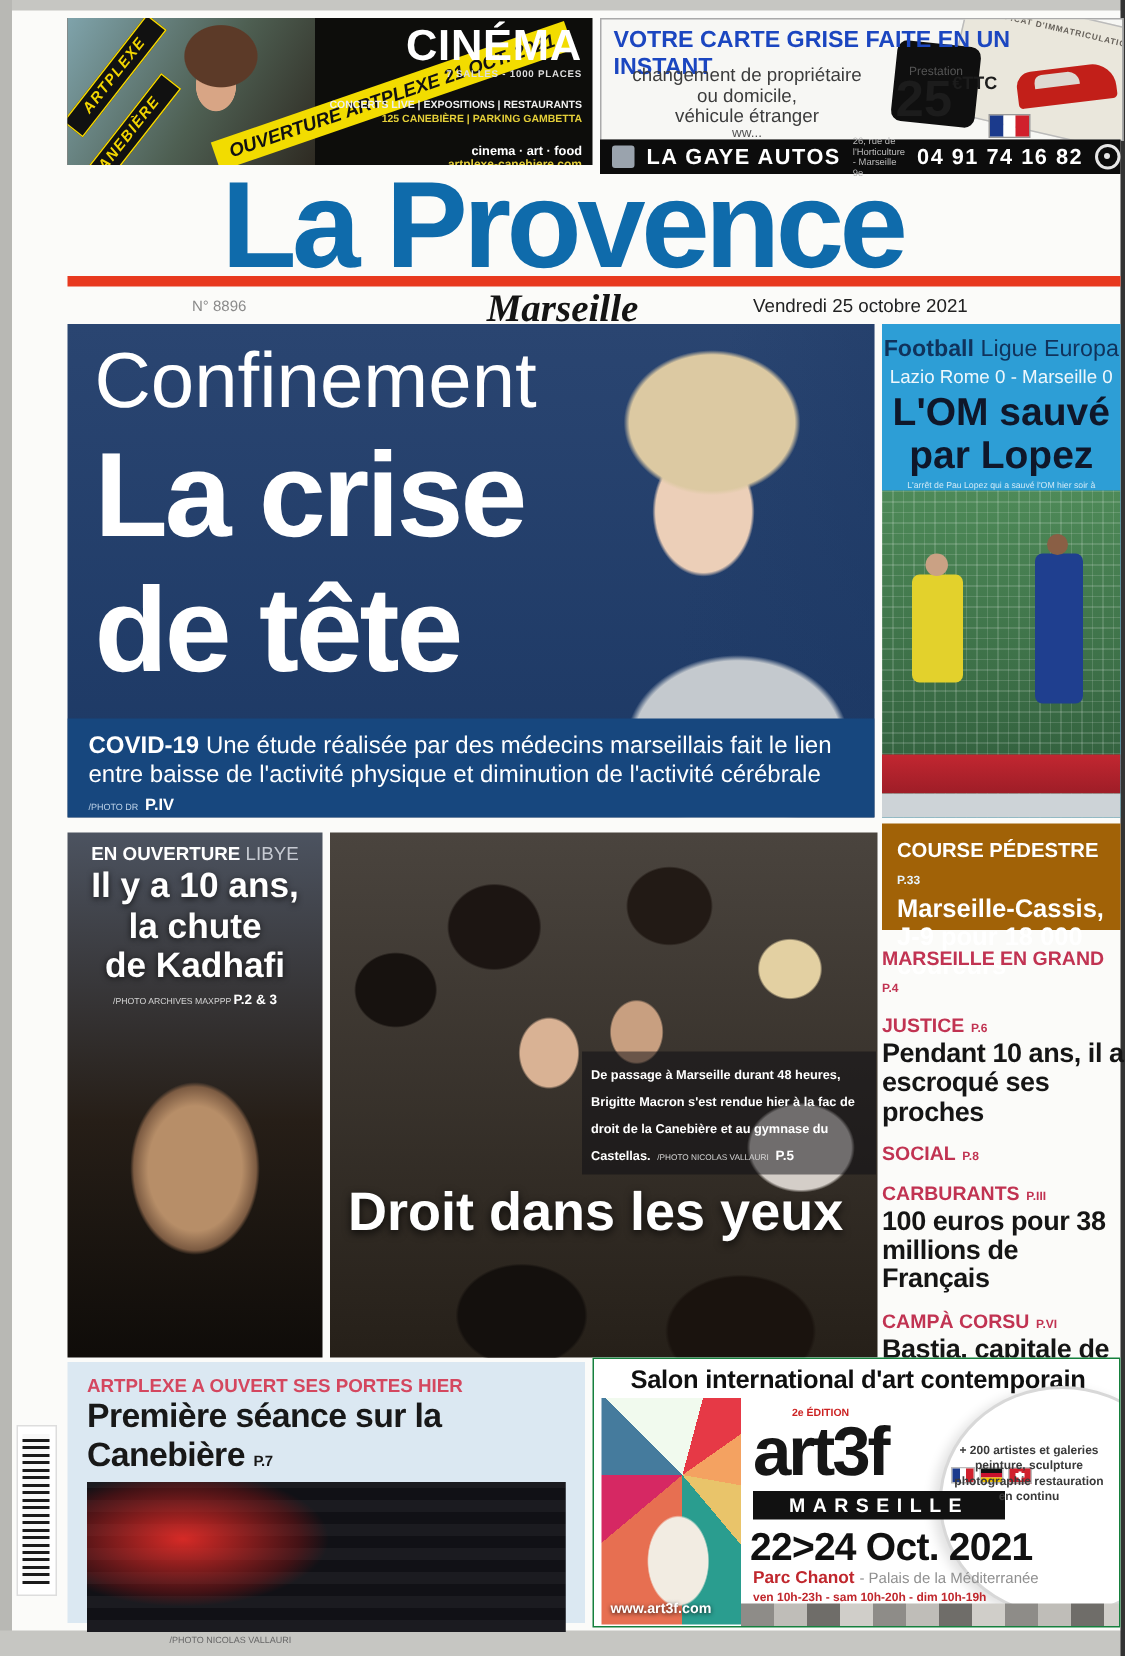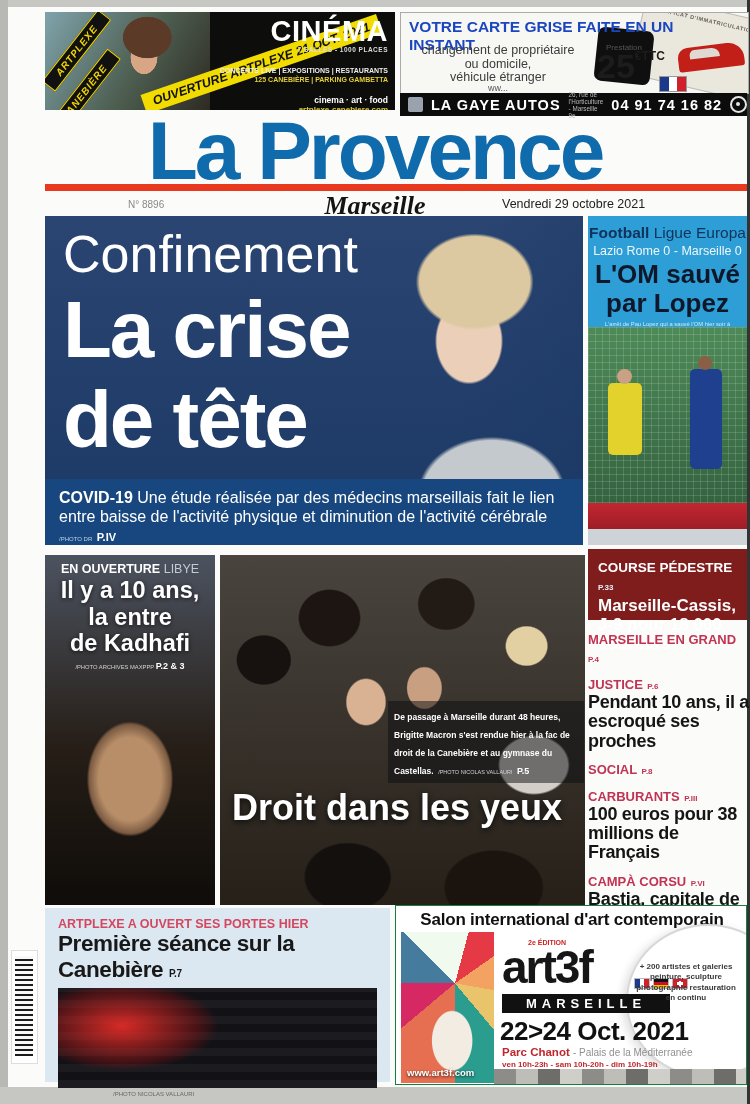--- a/index.html
+++ b/index.html
@@ -117,21 +117,21 @@
      radial-gradient(70px 55px at 35% 92%,#14100d 0 60%,transparent 63%),
      radial-gradient(80px 60px at 75% 95%,#1a130e 0 60%,transparent 63%),
      linear-gradient(#4a443e,#262019);}
   .mc-capbox{position:absolute;left:168px;top:146px;width:196px;background:rgba(12,12,18,.5);padding:5px 6px;box-sizing:border-box;color:#fff;}
   .mc-cap{font-size:8.5px;font-weight:bold;line-height:1.3;}
   .mc-credit{font-size:5.5px;color:#d3d3d3;}
   .mc-page{font-size:9px;font-weight:bold;}
   .mc-h{position:absolute;left:12px;top:232px;font-size:36px;font-weight:800;color:#fff;text-shadow:0 2px 6px rgba(0,0,0,.75);}
 
   
-  .course{left:588px;top:549px;width:159px;height:71px;background:#7f1d1d;box-sizing:border-box;padding:9px 10px;color:#fff;}
+  .course{left:588px;top:549px;width:159px;height:71px;background:#a16207;box-sizing:border-box;padding:9px 10px;color:#fff;}
   .cr-kicker{font-size:13.5px;font-weight:800;}
   .cr-page{font-size:8px;font-weight:bold;color:#e8f4fb;}
   .cr-h{font-size:17px;font-weight:800;line-height:1.12;margin-top:2px;}
 
   
   .stories{left:588px;top:630px;width:162px;}
   .story{margin-bottom:9px;}
   .st-kicker{font-size:13px;font-weight:800;color:#c13352;}
   .st-page{font-size:8px;font-weight:bold;color:#c13352;}
   .st-h{font-size:18px;font-weight:800;color:#151515;line-height:1.07;letter-spacing:-.3px;}
@@ -231,21 +231,21 @@
     <div class="lg-name">LA GAYE AUTOS</div>
     <div class="lg-addr">26, rue de l'Horticulture - Marseille 9e</div>
     <div class="lg-phone">04 91 74 16 82</div>
     <div class="lg-wheel"></div>
   </div>
 
   <div class="abs mh-title">La Provence</div>
   <div class="abs mh-bar"></div>
   <div class="abs mh-edition">Marseille</div>
   <div class="abs mh-issue">N° 8896</div>
-  <div class="abs mh-date">Vendredi 29 octobre 2021</div>
+  <div class="abs mh-date">Vendredi 25 octobre 2021</div>
 
   <div class="abs hero">
     <div class="abs hero-photo"></div>
     <div class="abs hero-h1">La crise</div>
     <div class="abs hero-kicker">Confinement</div>
     <div class="abs hero-h2">de tête</div>
     <div class="abs hero-deck">
       <span class="hd-lead">COVID-19</span>
       <span>Une étude réalisée par des médecins marseillais fait le lien entre baisse de l'activité physique et diminution de l'activité cérébrale</span>
       <span class="hd-credit">/PHOTO DR</span>
@@ -263,21 +263,21 @@
       <div class="ft-gk"></div>
       <div class="ft-pl"></div>
       <div class="ft-band"></div>
       <div class="ft-floor"></div>
     </div>
   </div>
 
   <div class="abs libya">
     <div class="lb-kicker"><b>EN OUVERTURE</b> <span>LIBYE</span></div>
     <div class="lb-h">Il y a 10 ans,</div>
-    <div class="lb-h">la entre</div>
+    <div class="lb-h">la chute</div>
     <div class="lb-h">de Kadhafi</div>
     <div class="lb-cap"><span>/PHOTO ARCHIVES MAXPPP</span> <span class="lb-page">P.2 &amp; 3</span></div>
   </div>
 
   <div class="abs macron">
     <div class="mc-capbox">
       <span class="mc-cap">De passage à Marseille durant 48 heures, Brigitte Macron s'est rendue hier à la fac de droit de la Canebière et au gymnase du Castellas.</span>
       <span class="mc-credit">/PHOTO NICOLAS VALLAURI</span>
       <span class="mc-page">P.5</span>
     </div>

